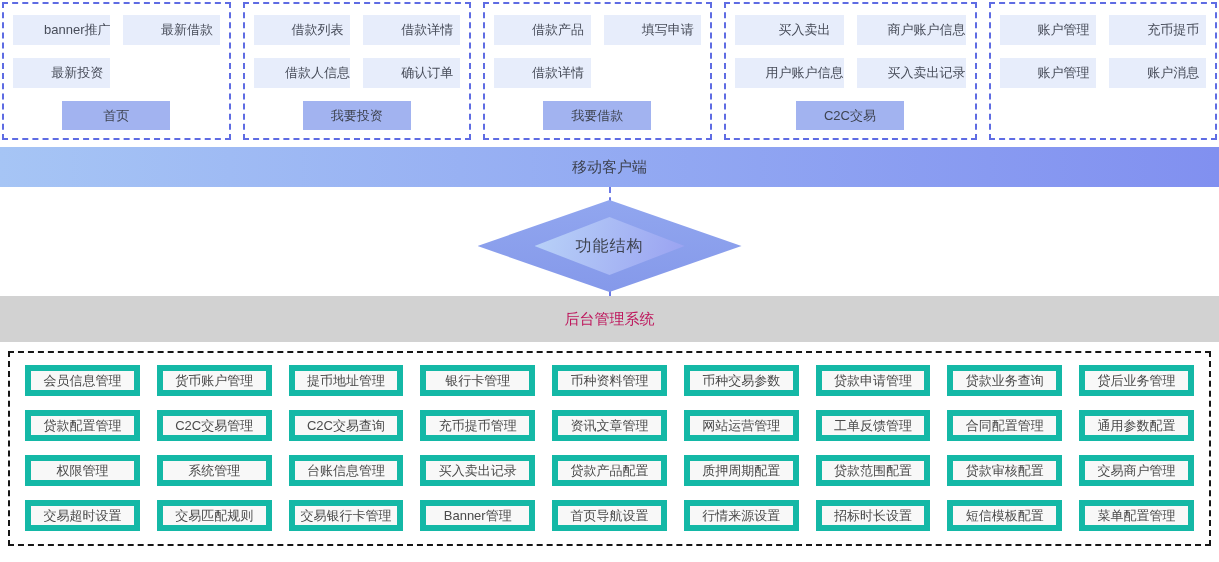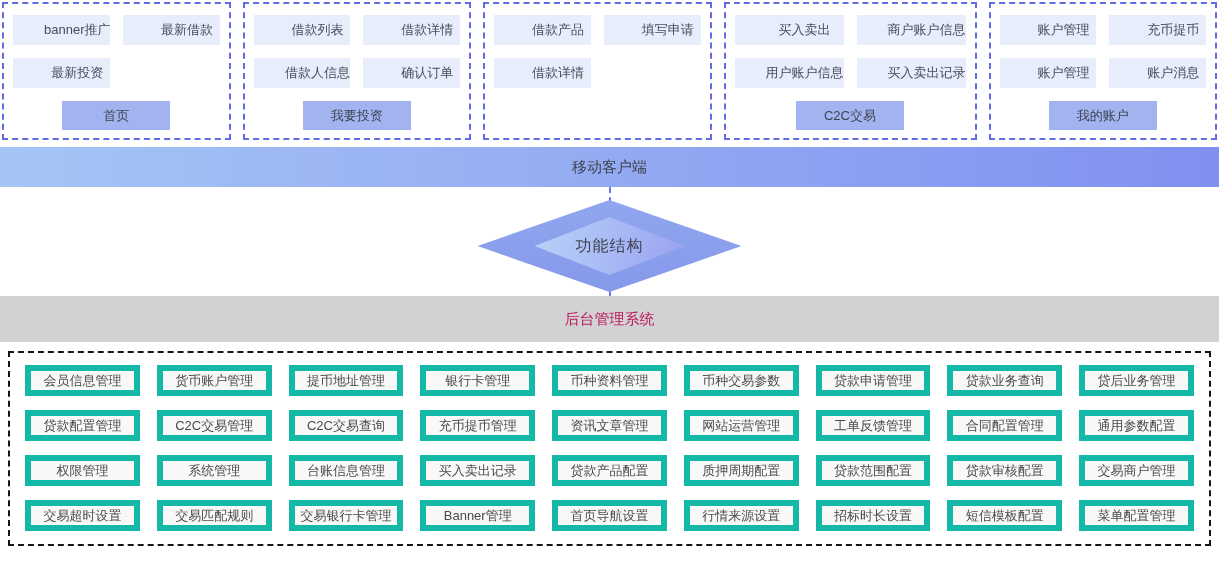--- a/index.html
+++ b/index.html
@@ -60,38 +60,38 @@
           <div class="chip item-chip">确认订单</div>
         </div>
         <div class="chip group-title">我要投资</div>
       </div>
       <div class="group">
         <div class="group-items">
           <div class="chip item-chip">借款产品</div>
           <div class="chip item-chip">填写申请</div>
           <div class="chip item-chip">借款详情</div>
         </div>
+        <div class="chip group-title">我要借款</div>
       </div>
       <div class="group">
         <div class="group-items">
           <div class="chip item-chip">买入卖出</div>
           <div class="chip item-chip">商户账户信息</div>
           <div class="chip item-chip">用户账户信息</div>
           <div class="chip item-chip">买入卖出记录</div>
         </div>
         <div class="chip group-title">C2C交易</div>
       </div>
       <div class="group">
         <div class="group-items">
           <div class="chip item-chip">账户管理</div>
           <div class="chip item-chip">充币提币</div>
           <div class="chip item-chip">账户管理</div>
           <div class="chip item-chip">账户消息</div>
         </div>
-        <div class="chip group-title">我的账户</div>
       </div>
     </div>
 
   <div class="bar bar-mobile">
     <span>移动客户端</span>
   </div>
 
   <div class="connector">
     <div class="vline"></div>
     <div class="diamond-outer">

